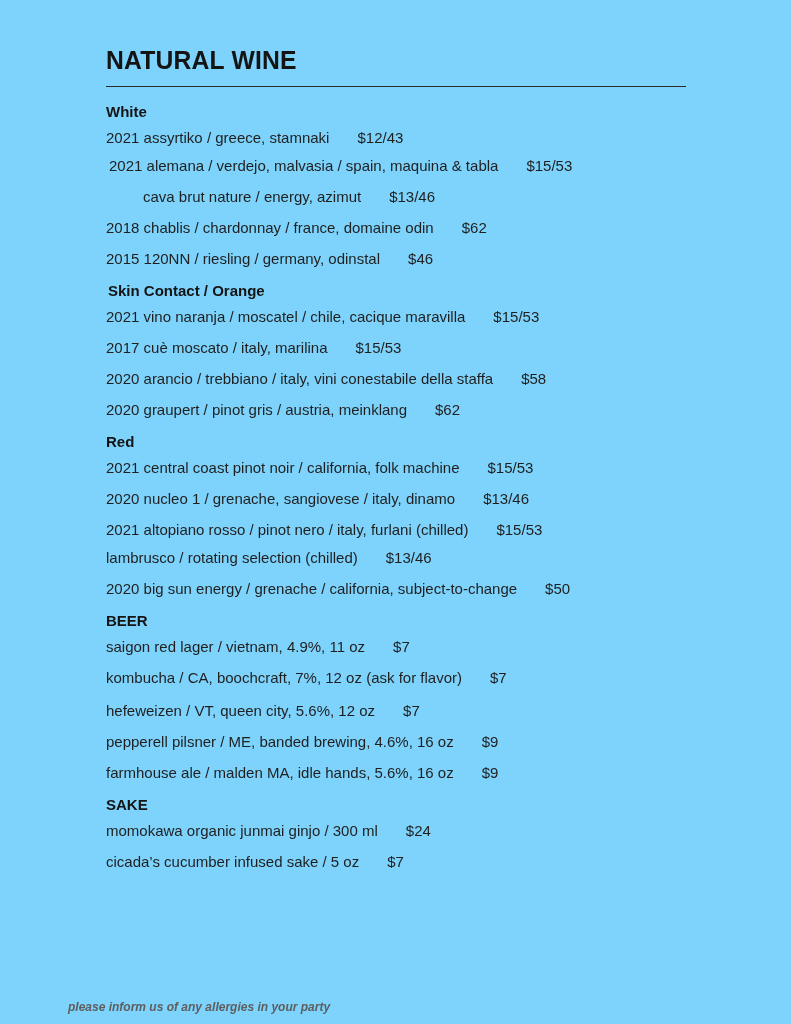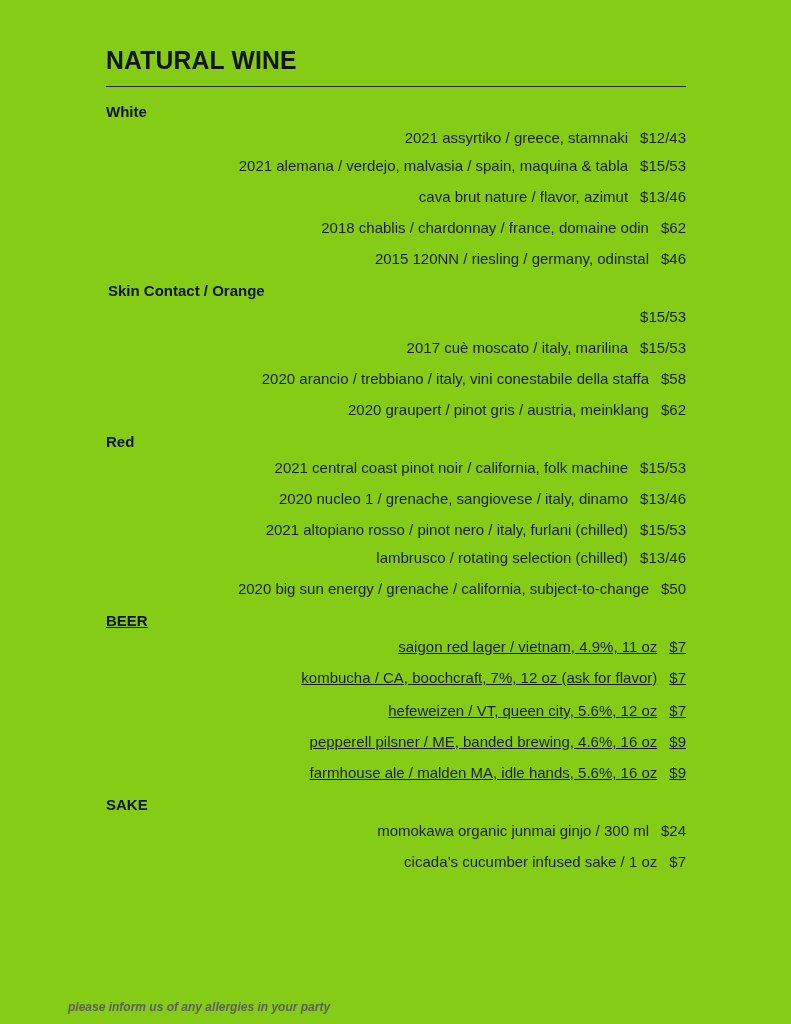--- a/index.html
+++ b/index.html
@@ -11,21 +11,21 @@
   body {
     font-family: "Liberation Sans", sans-serif;
     color: #1b1b1b;
     -webkit-font-smoothing: antialiased;
   }
   .page {
     position: relative;
     width: 791px;
     height: 1024px;
     margin: 0 auto;
-    background: #84cc16;
+    background: #7dd3fc;
     overflow: hidden;
     box-sizing: border-box;
   }
 
   
   .menu-title {
     position: absolute;
     left: 106px;
     top: 45px;
     font-size: 26px;
@@ -62,25 +62,26 @@
     font-weight: 700;
     color: #141414;
     line-height: 1;
     margin: 0 0 11px 0;
     white-space: nowrap;
   }
 
   .item-row {
     display: flex;
     align-items: baseline;
-    justify-content: flex-end;
+    justify-content: flex-start;
     font-size: 15px;
     line-height: 1;
     color: #1f1f1f;
     margin-bottom: 13px;
+    gap: 16px;
   }
   .item-name {
     flex: 0 1 auto;
     white-space: nowrap;
     padding-right: 12px;
   }
   .item-price {
     flex: 0 0 auto;
     text-align: right;
     white-space: nowrap;
@@ -89,21 +90,21 @@
   .item-row.bold .item-name,
   .item-row.bold .item-price {
     font-weight: 700;
     color: #141414;
   }
 
   
   .section + .section { margin-top: 17px; }
   .sec-skin { margin-top: 16px; }
   .sec-red { margin-top: 13px; }
-  .sec-beer { margin-top: 13px; text-decoration: underline; }
+  .sec-beer { margin-top: 13px; }
   .sec-sake { margin-top: 15px; }
   .sec-tea  { margin-top: 19px; }
 
   
   .heading-indent-2 { padding-left: 2px; }
 
   
   .indent-3  { padding-left: 3px; }
   .indent-37 { padding-left: 37px; }
   .gap-lg { margin-bottom: 16px; }
@@ -136,37 +137,38 @@
 
       <div class="item-row">
         <span class="item-name">2021 assyrtiko / greece, stamnaki</span>
         <span class="item-price">$12/43</span>
       </div>
       <div class="item-row gap-lg">
         <span class="item-name indent-3">2021 alemana / verdejo, malvasia / spain, maquina &amp; tabla</span>
         <span class="item-price">$15/53</span>
       </div>
       <div class="item-row gap-lg">
-        <span class="item-name indent-37">cava brut nature / flavor, azimut</span>
+        <span class="item-name indent-37">cava brut nature / energy, azimut</span>
         <span class="item-price">$13/46</span>
       </div>
       <div class="item-row gap-lg">
         <span class="item-name">2018 chablis / chardonnay / france, domaine odin</span>
         <span class="item-price">$62</span>
       </div>
       <div class="item-row">
         <span class="item-name">2015 120NN / riesling / germany, odinstal</span>
         <span class="item-price">$46</span>
       </div>
     </div>
 
     <div class="section sec-skin">
       <div class="section-heading heading-indent-2">Skin Contact / Orange</div>
 
       <div class="item-row gap-lg">
+        <span class="item-name">2021 vino naranja / moscatel / chile, cacique maravilla</span>
         <span class="item-price">$15/53</span>
       </div>
       <div class="item-row gap-lg">
         <span class="item-name">2017 cuè moscato / italy, marilina</span>
         <span class="item-price">$15/53</span>
       </div>
       <div class="item-row gap-lg">
         <span class="item-name">2020 arancio / trebbiano / italy, vini conestabile della staffa</span>
         <span class="item-price">$58</span>
       </div>
@@ -227,21 +229,21 @@
     </div>
 
     <div class="section sec-sake">
       <div class="section-heading">SAKE</div>
 
       <div class="item-row gap-lg">
         <span class="item-name">momokawa organic junmai ginjo / 300 ml</span>
         <span class="item-price">$24</span>
       </div>
       <div class="item-row">
-        <span class="item-name">cicada’s cucumber infused sake / 1 oz</span>
+        <span class="item-name">cicada’s cucumber infused sake / 5 oz</span>
         <span class="item-price">$7</span>
       </div>
     </div>
 
 
   </div>
 
   <div class="footer-note">please inform us of any allergies in your party</div>
 
 </div>

